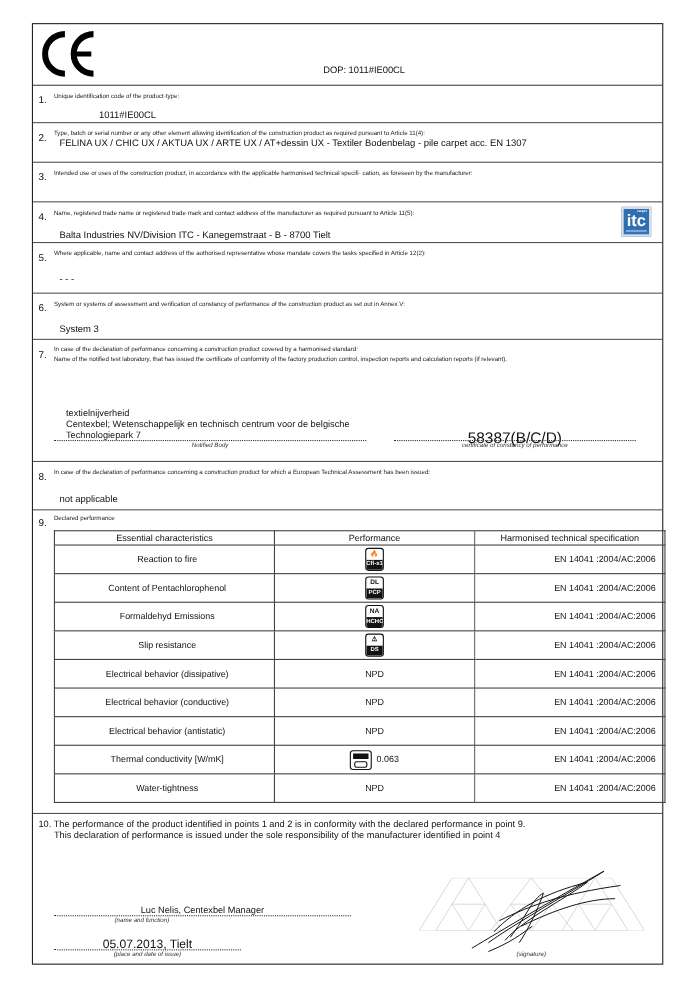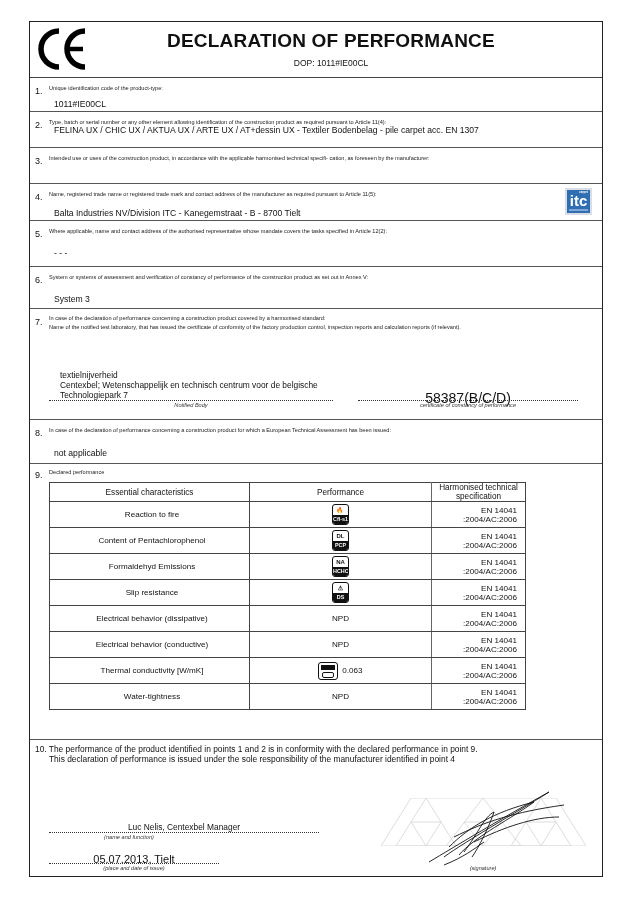--- a/index.html
+++ b/index.html
@@ -19,21 +19,21 @@
   .sec-val { position: absolute; left: 24px; font-size: 8.6px; white-space: nowrap; }
 
   .itc-logo { position: absolute; right: 10px; top: 4px; width: 27px; height: 27px; background: #2f6eb1; border: 2px solid #d8dde6; color: #fff; font-weight: bold; font-size: 15px; text-align: center; line-height: 22px; font-family: "Liberation Sans", sans-serif; }
   .itc-logo .small { position: absolute; top: 1px; right: 2px; font-size: 3px; line-height: 3px; }
   .itc-logo .bar { position: absolute; bottom: 2px; left: 2px; right: 2px; height: 2px; background: #7fa6d6; }
 
   .nb-text { position: absolute; left: 30px; font-size: 8.4px; line-height: 10px; }
   .dotline { position: absolute; border-top: 1px dotted #333; }
   .cap { position: absolute; font-size: 5.6px; font-style: italic; color: #333; text-align: center; }
 
-  table.perf { position: absolute; left: 19px; top: 18px; width: 477px; border-collapse: collapse; font-size: 8.1px; }
+  table.perf { position: absolute; left: 19px; top: 18px; width: 556px; border-collapse: collapse; font-size: 8.1px; }
   table.perf td, table.perf th { border: 1px solid #444; height: 26px; text-align: center; }
   table.perf th { height: 13px; font-weight: normal; font-size: 8.2px; text-align: center; }
   table.perf td.c1 { padding-left: 5px; width: 200px; }
   table.perf td.c2 { text-align: center; width: 182px; border-right: 1.5px solid #666; }
   table.perf td.c3 { text-align: right; padding-right: 8px; }
   .pict { display: inline-block; width: 17px; height: 21px; border: 1.3px solid #111; border-radius: 3px; vertical-align: middle; position: relative; background: #fff; overflow: hidden; }
   .pict .top { position: absolute; top: 0; left: 0; right: 0; height: 10px; font-size: 6px; font-weight: bold; text-align: center; line-height: 10px; }
   .pict .bot { position: absolute; bottom: 0; left: 0; right: 0; height: 9px; background: #111; color: #fff; font-size: 5.4px; font-weight: bold; text-align: center; line-height: 9px; }
   .therm { display: inline-block; width: 20px; height: 18px; border: 1.5px solid #111; border-radius: 3px; vertical-align: middle; position: relative; margin-right: 4px; }
   .therm:before { content: ""; position: absolute; left: 2px; right: 2px; top: 2px; height: 5px; background: #111; }
@@ -46,28 +46,27 @@
 <body>
 
 <div class="doc">
 
   <div class="header">
     <svg class="ce-logo" viewBox="0 0 54 46">
       <path d="M23 5 A18 18 0 1 0 23 41" fill="none" stroke="#000" stroke-width="5.5"></path>
       <path d="M49 5 A18 18 0 1 0 49 41" fill="none" stroke="#000" stroke-width="5.5"></path>
       <line x1="33" y1="23" x2="47" y2="23" stroke="#000" stroke-width="4.5"></line>
     </svg>
-    <div class="title">DECLARATION OF PERFORMANCE</div>
     <div class="dop">DOP: 1011#IE00CL</div>
   </div>
 
   <div class="sec" style="top:56px;height:34px;">
     <span class="sec-num" style="top:8px;">1.</span>
     <span class="sec-label" style="top:7px;">Unique identification code of the product-type:</span>
-    <span class="sec-val" style="top:21px;">1011#IE00CL</span>
+    <span class="sec-val" style="top:21px;margin-left:36px;">1011#IE00CL</span>
   </div>
 
   <div class="sec" style="top:90px;height:36px;">
     <span class="sec-num" style="top:8px;">2.</span>
     <span class="sec-label" style="top:7px;">Type, batch or serial number or any other element allowing identification of the construction product as required pursuant to Article 11(4):</span>
     <span class="sec-val" style="top:13px;">FELINA UX / CHIC UX / AKTUA UX / ARTE UX / AT+dessin UX - Textiler Bodenbelag - pile carpet acc. EN 1307</span>
   </div>
 
   <div class="sec" style="top:126px;height:36px;">
     <span class="sec-num" style="top:8px;">3.</span>
@@ -151,20 +150,25 @@
             <td class="c2"><span class="pict"><span class="top">⚠</span><span class="bot">DS</span></span></td>
             <td class="c3">EN 14041 :2004/AC:2006</td>
           </tr>
           <tr>
             <td class="c1">Electrical behavior (dissipative)</td>
             <td class="c2">NPD</td>
             <td class="c3">EN 14041 :2004/AC:2006</td>
           </tr>
           <tr>
             <td class="c1">Electrical behavior (conductive)</td>
+            <td class="c2">NPD</td>
+            <td class="c3">EN 14041 :2004/AC:2006</td>
+          </tr>
+          <tr>
+            <td class="c1">Electrical behavior (antistatic)</td>
             <td class="c2">NPD</td>
             <td class="c3">EN 14041 :2004/AC:2006</td>
           </tr>
           <tr>
             <td class="c1">Thermal conductivity [W/mK]</td>
             <td class="c2"><span class="therm"></span><span>0.063</span></td>
             <td class="c3">EN 14041 :2004/AC:2006</td>
           </tr>
           <tr>
             <td class="c1">Water-tightness</td>

